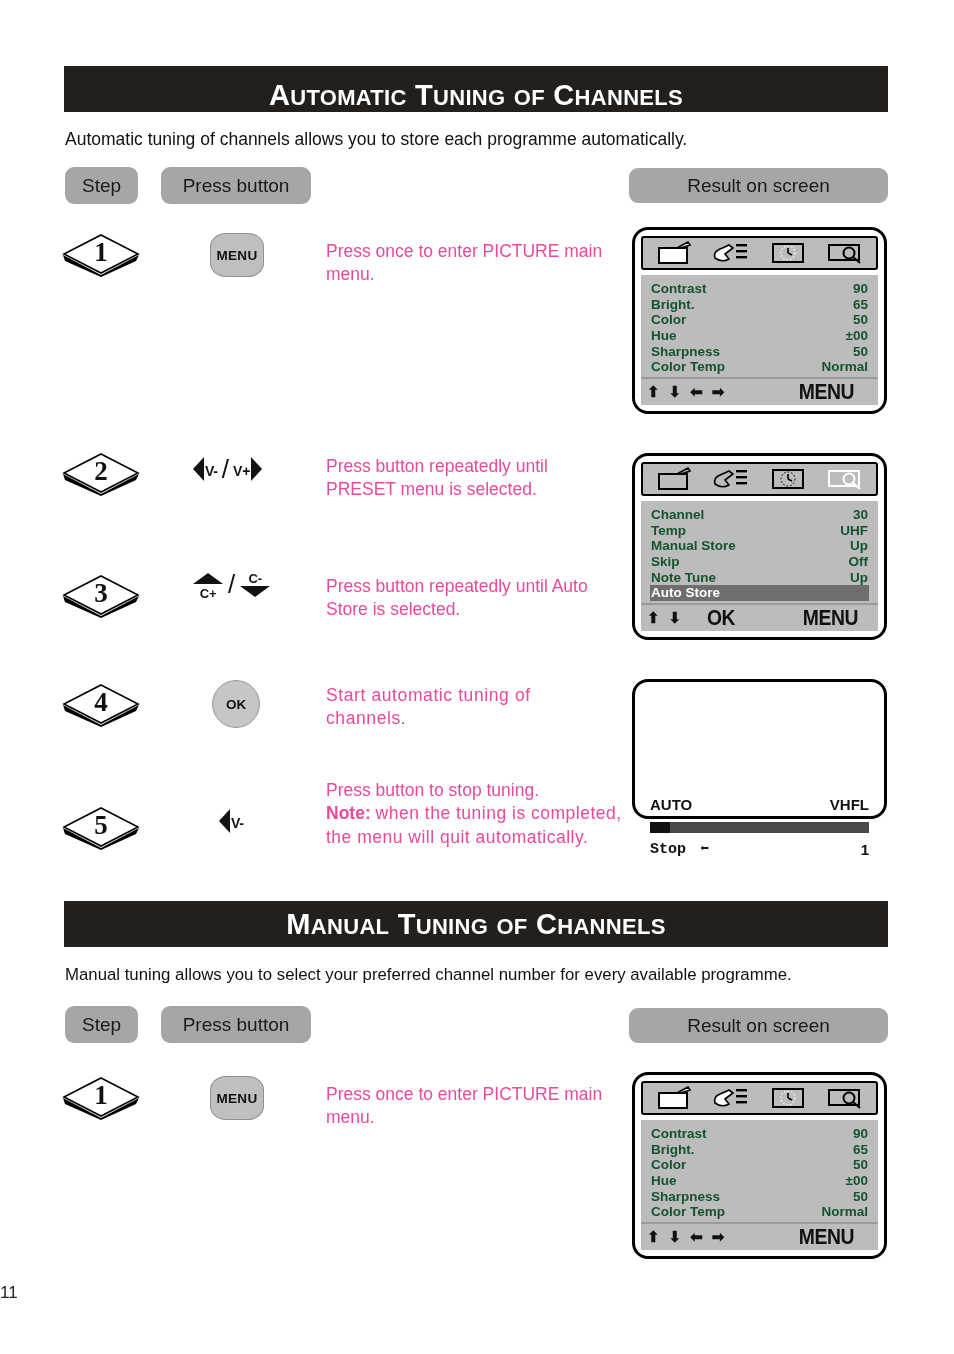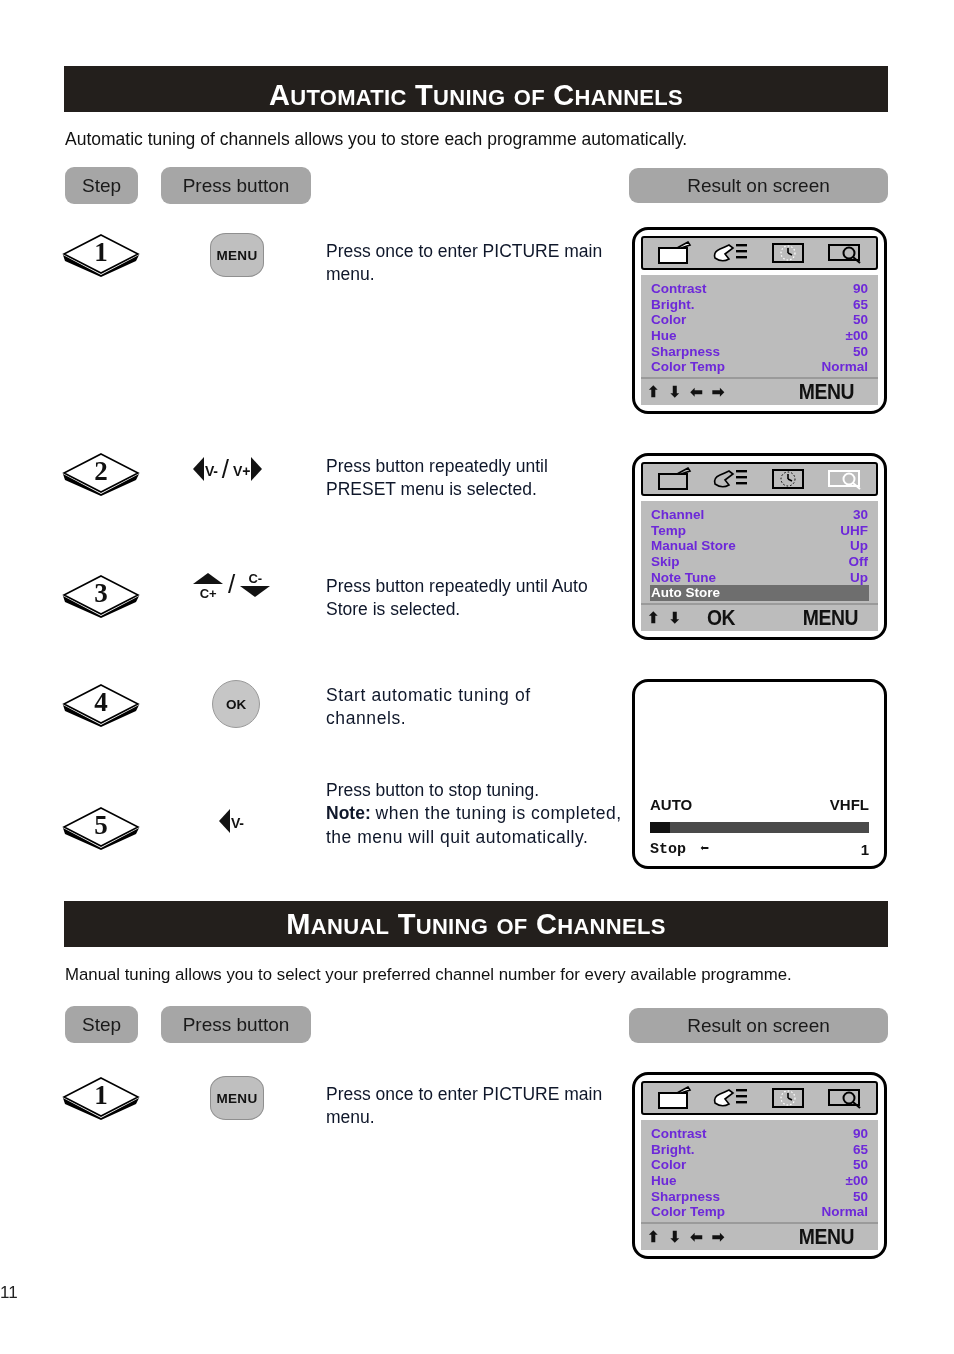--- a/index.html
+++ b/index.html
@@ -143,21 +143,21 @@
     align-items: center;
     line-height: 1;
   }
   .stack .lbl { font-size: 13px; }
 
   
   .instr {
     position: absolute;
     font-size: 17.5px;
     line-height: 1.34;
-    color: #0f172a;
+    color: #ec4899;
     width: 290px;
   }
   .instr b { font-weight: bold; }
   .instr.spaced { letter-spacing: 0.6px; }
 
   
   .tv {
     position: absolute;
     width: 255px;
     background: #ffffff;
@@ -182,21 +182,21 @@
     margin-top: 5px;
     background: #bcbcbc;
     padding: 6px 9px 2px 9px;
   }
   .tv-row {
     display: flex;
     justify-content: space-between;
     font-size: 13.5px;
     font-weight: bold;
     line-height: 1.16;
-    color: #6d28d9;
+    color: #14532d;
     padding: 0 1px;
   }
   .tv-row.hl {
     background: #6e6e6e;
     color: #fff;
   }
   .tv-footer {
     background: #bcbcbc;
     border-top: 2px solid #9a9a9a;
     display: flex;
@@ -219,21 +219,21 @@
     font-size: 22px;
     letter-spacing: -0.5px;
     color: #111;
     transform: scaleX(0.88);
   }
 
   
   .tv-auto {
     position: absolute;
     width: 255px;
-    height: 190px;
+    height: 140px;
     border: 3px solid #000;
     border-radius: 16px;
     background: #fff;
     box-sizing: border-box;
   }
   .auto-row {
     position: absolute;
     left: 15px; right: 15px;
     display: flex;
     justify-content: space-between;

